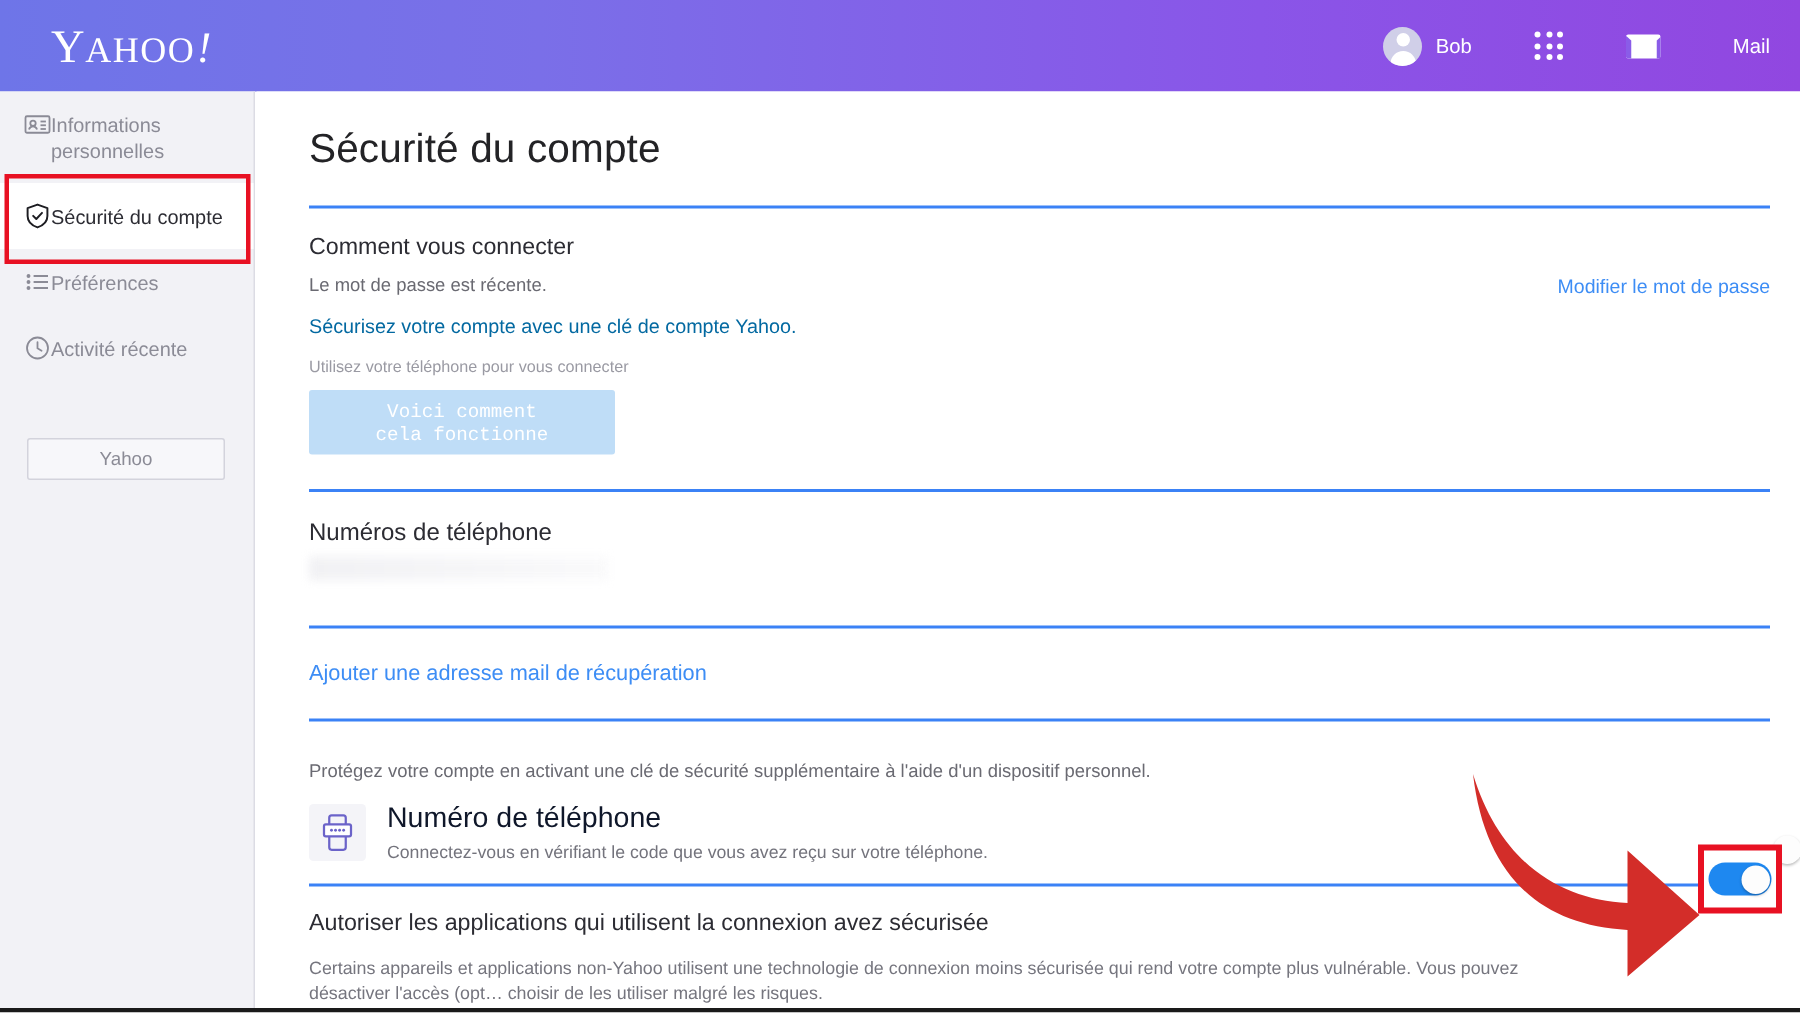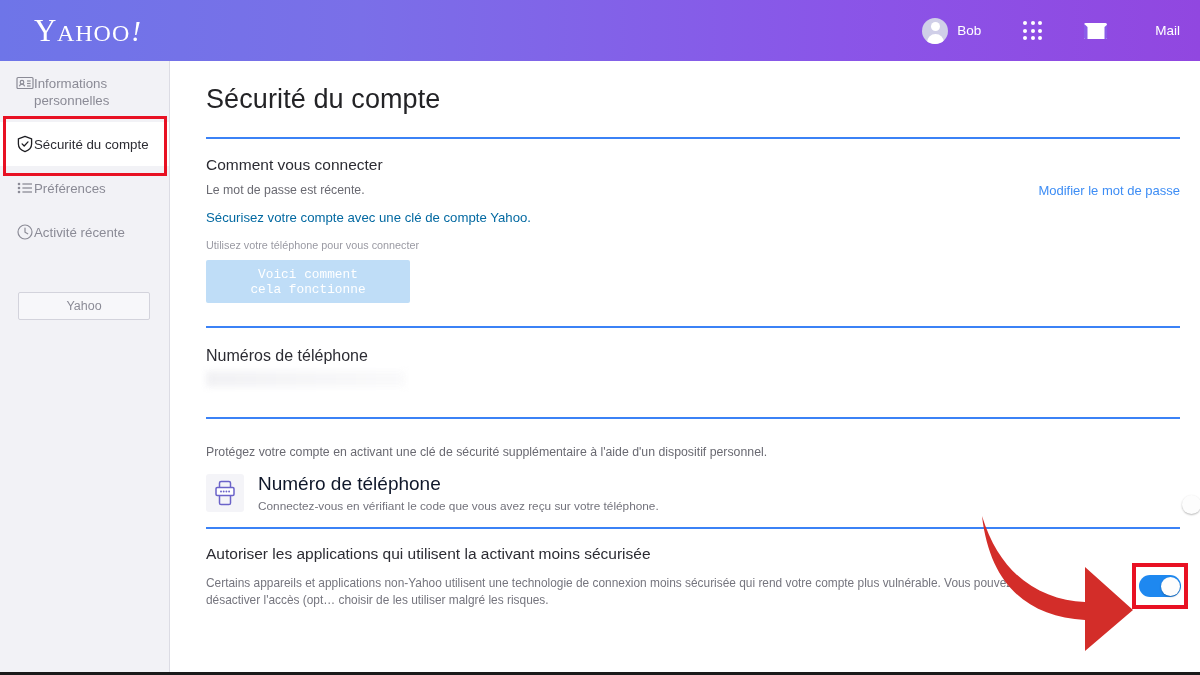--- a/index.html
+++ b/index.html
@@ -327,20 +327,23 @@
           <span>cela fonctionne</span>
         </button>
       </div>
     </div>
 
     <div class="sec phones-sec">
       <div class="phones-title">Numéros de téléphone</div>
       <div class="phones-blur"></div>
     </div>
 
+    <div class="sec recov-sec">
+      <a class="link link-lg">Ajouter une adresse mail de récupération</a>
+    </div>
 
     <div class="sec twostep-sec">
       <div class="sec-sub">Protégez votre compte en activant une clé de sécurité supplémentaire à l'aide d'un dispositif personnel.</div>
 
       <div class="device-row">
         <span class="device-ico">
           <svg width="22" height="26" viewBox="0 0 22 26">
             <rect x="5.5" y="1.5" width="11" height="23" rx="1.6" fill="none" stroke="#6b63c9" stroke-width="1.5"></rect>
             <rect x="2" y="7.5" width="18" height="8" rx="1.2" fill="#ffffff" stroke="#6b63c9" stroke-width="1.5"></rect>
             <circle cx="7" cy="11.5" r="0.95" fill="#6b63c9"></circle>
@@ -355,21 +358,21 @@
         </span>
         <span style="margin-left:auto;">
           <span class="toggle off">
             <span class="knob"></span>
           </span>
         </span>
       </div>
     </div>
 
     <div class="sec lesssec-sec">
-      <div class="sec-head">Autoriser les applications qui utilisent la activant moins sécurisée</div>
+      <div class="sec-head">Autoriser les applications qui utilisent la connexion avez sécurisée</div>
       <div class="lesssec-body">Certains appareils et applications non-Yahoo utilisent une technologie de connexion moins sécurisée qui rend votre compte plus vulnérable. Vous pouvez désactiver l'accès (opt… choisir de les utiliser malgré les risques.</div>
 
     </div>
 
   </div>
 
   <svg class="arrow-layer" viewBox="0 0 1200 675">
     <path d="M982,516
              C 1000,575 1040,600 1085,602
              L 1085,567

